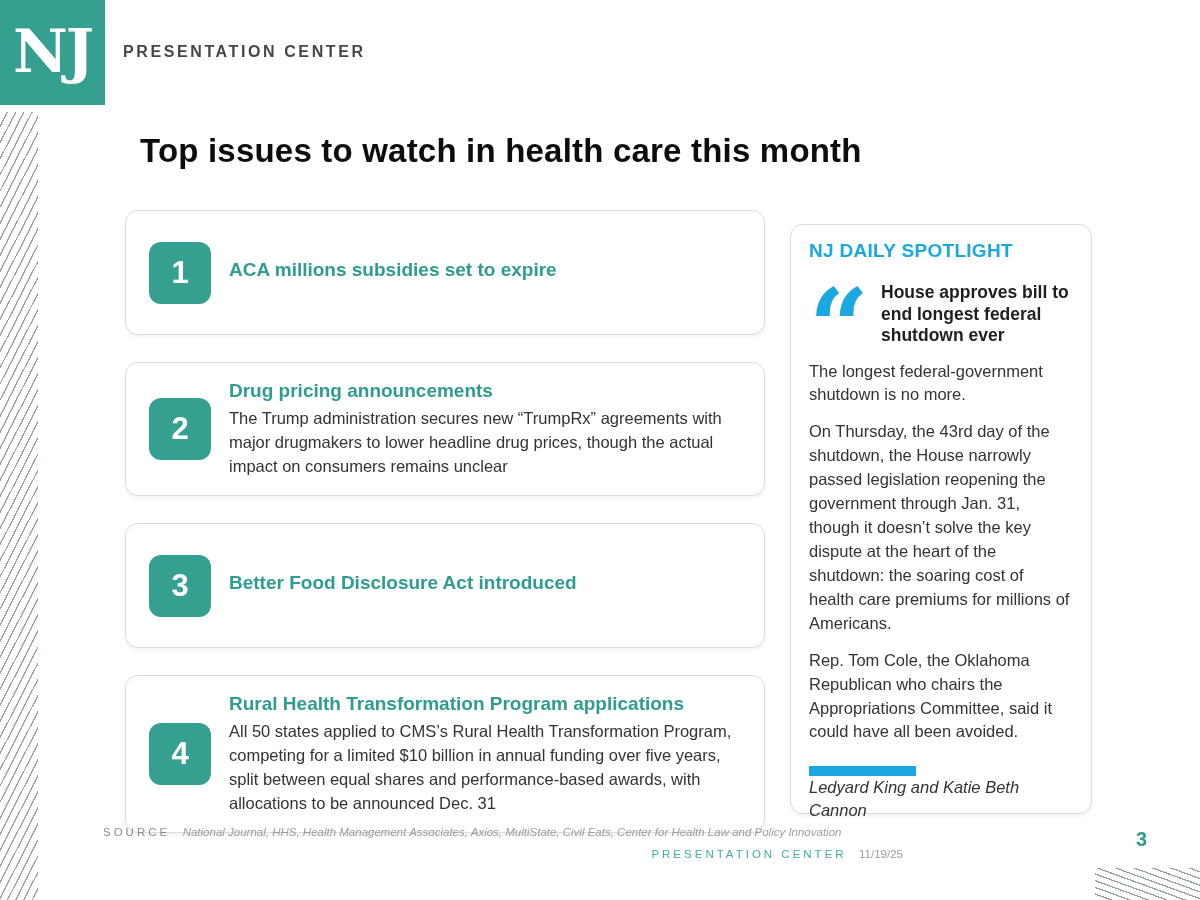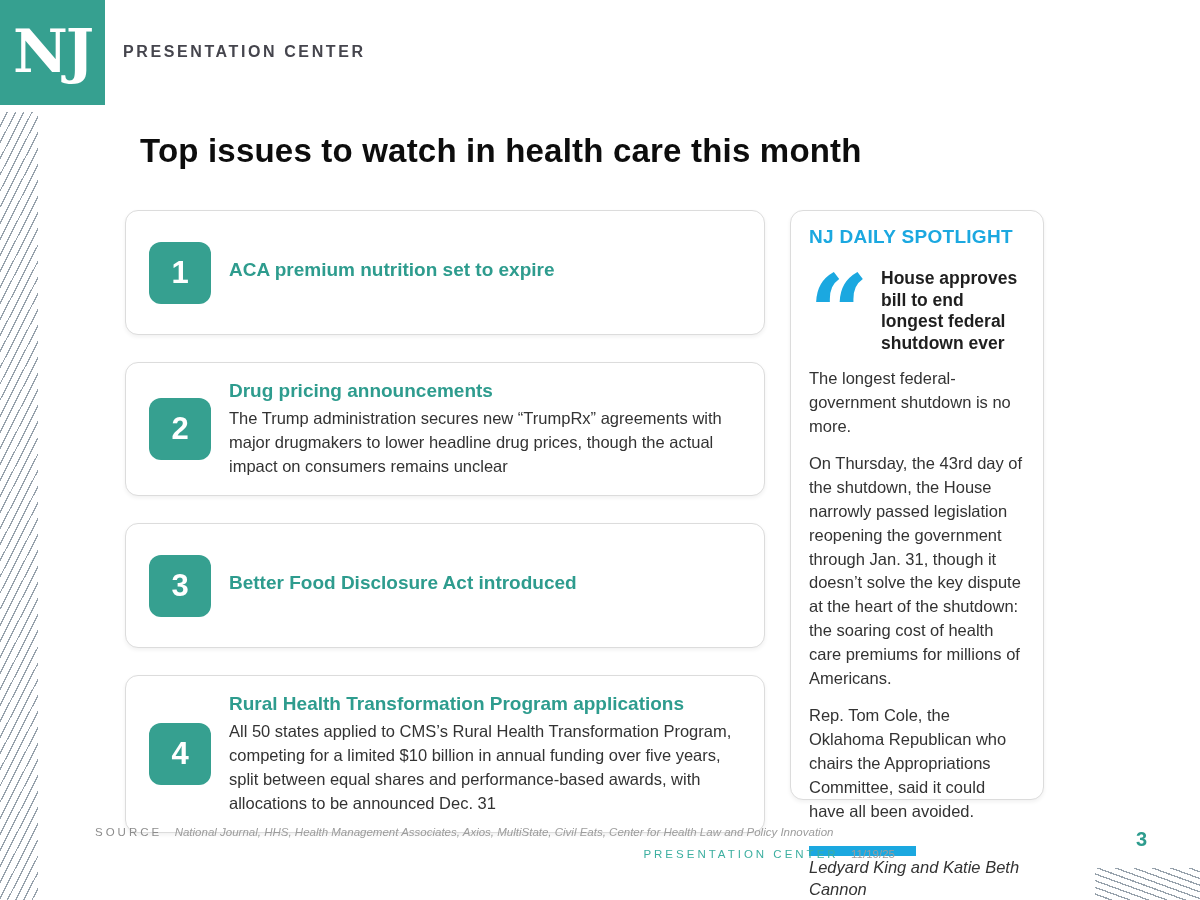--- a/index.html
+++ b/index.html
@@ -68,21 +68,21 @@
   .issue-heading{
     margin:0 0 5px 0;font-size:19px;font-weight:700;color:#2e9c8e;
   }
   .issue-body{
     margin:0;font-size:16.5px;line-height:1.44;color:#333333;
   }
 
   
   .spotlight{
     box-sizing:border-box;
-    position:absolute;left:790px;top:210px;width:254px;height:590px;
+    position:absolute;left:790px;top:224px;width:302px;height:590px;
     background:#fff;border:1px solid #dcdcdc;border-radius:13px;
     box-shadow:0 2px 4px rgba(0,0,0,0.06);
     padding:15px 18px;
   }
   .spotlight-label{
     font-size:19px;font-weight:700;color:#1ba8e0;letter-spacing:0.3px;
   }
   .spotlight-quote-row{
     display:flex;margin-top:18px;
   }
@@ -101,21 +101,21 @@
   }
   .spotlight-bar{
     width:107px;height:10px;background:#1ba8e0;margin-top:22px;
   }
   .spotlight-byline{
     font-size:16.5px;line-height:1.35;font-style:italic;color:#333333;
   }
 
   
   .footer{
-    position:absolute;left:95px;top:822px;width:800px;
+    position:absolute;left:103px;top:822px;width:800px;
   }
   .footer-line{white-space:nowrap;}
   .source-label{
     font-size:11.5px;color:#8c8c8c;letter-spacing:3px;
   }
   .source-list{
     font-size:11.5px;color:#9c9c9c;font-style:italic;margin-left:8px;
   }
   .footer-brand{
     font-size:11.5px;color:#3cafa0;letter-spacing:3px;
@@ -142,21 +142,21 @@
   <div class="left-hatch"></div>
   <div class="corner-hatch"></div>
 
   <h1 class="page-title">Top issues to watch in health care this month</h1>
 
   <div class="issues">
 
     <div class="issue-card">
       <div class="issue-badge">1</div>
       <div class="issue-text">
-        <p class="issue-heading">ACA premium nutrition set to expire</p>
+        <p class="issue-heading">ACA millions subsidies set to expire</p>
       </div>
     </div>
 
     <div class="issue-card">
       <div class="issue-badge">2</div>
       <div class="issue-text">
         <p class="issue-heading">Drug pricing announcements</p>
         <p class="issue-body">The Trump administration secures new “TrumpRx” agreements with major drugmakers to lower headline drug prices, though the actual impact on consumers remains unclear</p>
       </div>
     </div>

